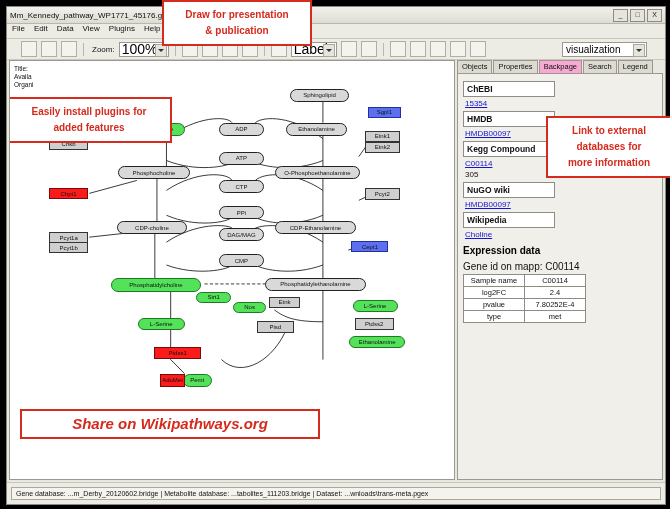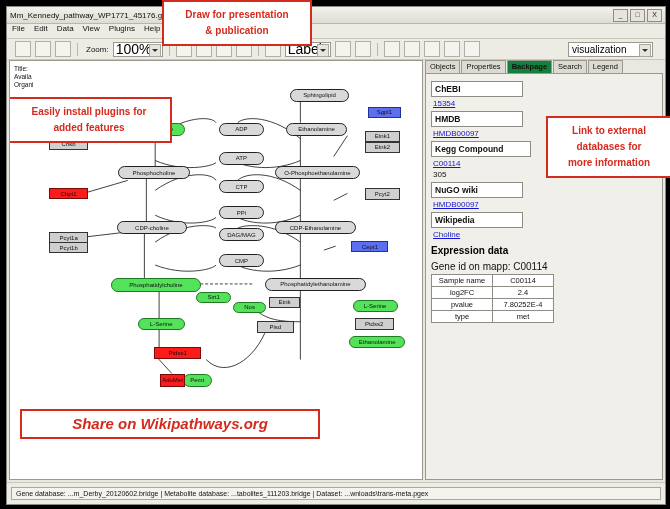--- a/index.html
+++ b/index.html
@@ -6,35 +6,35 @@
   body{width:670px;height:509px;overflow:hidden;font-family:"Liberation Sans",sans-serif;}
   #app{position:absolute;left:6px;top:6px;width:658px;height:497px;background:#e8e8e0;border:1px solid #8a8a82;}
   
   .titlebar{height:16px;background:linear-gradient(#f2f1ec,#dedcd2);border-bottom:1px solid #b8b6ae;display:flex;align-items:center;padding:0 3px;font-size:8px;color:#111;}
   .titlebar .tb-title{flex:1;white-space:nowrap;overflow:hidden;}
   .tb-btns{display:flex;gap:2px;}
   .tb-btn{width:13px;height:11px;border:1px solid #8d8b84;background:#e6e4dc;font-size:7px;line-height:10px;text-align:center;color:#222;}
   
   .menubar{height:14px;background:#ecebe4;border-bottom:1px solid #c9c7be;display:flex;gap:9px;padding:0 5px;font-size:8px;color:#111;}
   
-  .toolbar{height:20px;background:#ecebe4;border-bottom:1px solid #c9c7be;display:flex;align-items:center;padding:0 8px;gap:4px;font-size:8px;}
+  .toolbar{height:20px;background:#ecebe4;border-bottom:1px solid #c9c7be;display:flex;align-items:center;padding:0 14px;gap:4px;font-size:8px;}
   .tb-sep{width:1px;height:13px;background:#b9b7ae;margin:0 2px;}
   .icon-btn{width:14px;height:14px;border:1px solid #b0aea6;background:#f4f3ee;display:inline-block;position:relative;}
   .zoom-label{font-size:8px;color:#111;margin-left:2px;}
   .zoom-combo{width:46px;height:13px;border:1px solid #9b998f;background:#fff;font-size:14px;display:flex;align-items:center;padding-left:2px;position:relative;}
   .combo-arrow{position:absolute;right:1px;top:1px;width:10px;height:11px;background:#e6e4dc;border:1px solid #a9a79e;}
   .combo-arrow:after{content:"";position:absolute;left:2px;top:4px;border-left:3px solid transparent;border-right:3px solid transparent;border-top:3px solid #333;}
   .vis-combo{width:80px;height:13px;border:1px solid #9b998f;background:#fff;font-size:10px;display:flex;align-items:center;padding-left:3px;position:relative;margin-left:auto;margin-right:4px;}
   
   .main{position:absolute;left:0;top:51px;right:0;bottom:22px;display:flex;}
   .canvaswrap{position:relative;flex:1;background:#fff;border:1px solid #9a988f;margin:2px;overflow:hidden;}
-  .sidepanel{width:238px;margin:2px 2px 2px 0;display:flex;flex-direction:column;}
+  .sidepanel{width:206px;margin:2px 2px 2px 0;display:flex;flex-direction:column;}
   .tabs{display:flex;height:13px;font-size:7.5px;}
   .tab{border:1px solid #9b998f;border-bottom:none;background:#dcdad1;padding:1px 4px;margin-right:1px;color:#111;}
-  .tab.active{background:#15803d;font-weight:bold;}
+  .tab.active{background:#f9a8d4;font-weight:normal;}
   .panelbody{flex:1;border:1px solid #9b998f;background:#f0efe9;overflow:hidden;padding:4px 5px;font-size:8px;}
   .field{width:84px;border:1px solid #8e8c84;background:#fff;font-size:8.5px;font-weight:bold;padding:2px 3px;margin-top:3px;color:#111;}
   .link{color:#1414cf;text-decoration:underline;font-size:8px;margin:2px 0 1px 2px;display:block;}
   .plain{font-size:8px;margin:2px 0 1px 2px;color:#111;}
   .exprhdr{font-weight:bold;font-size:10px;margin-top:6px;}
   .geneid{font-size:10px;margin:5px 0 2px 0;color:#111;}
   table.expr{border-collapse:collapse;font-size:7.5px;}
   table.expr td{border:1px solid #8e8c84;padding:1px 4px;background:#fff;text-align:center;width:52px;color:#111;}
   
   .statusbar{position:absolute;left:0;right:0;bottom:0;height:21px;background:#ecebe4;border-top:1px solid #c9c7be;display:flex;align-items:center;padding:0 4px;}

